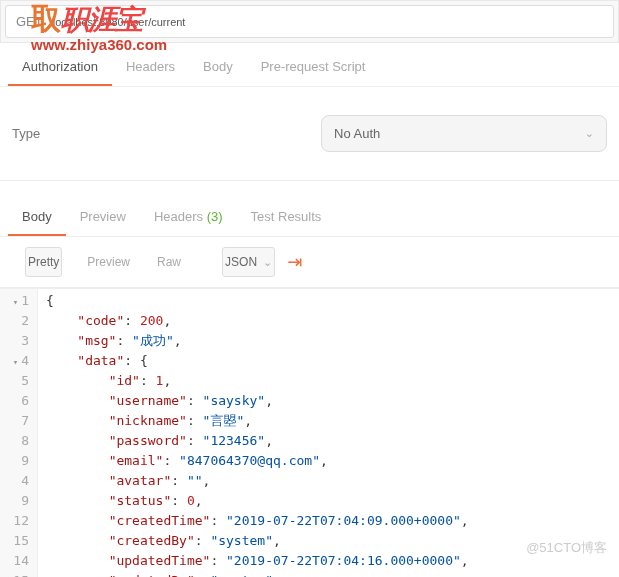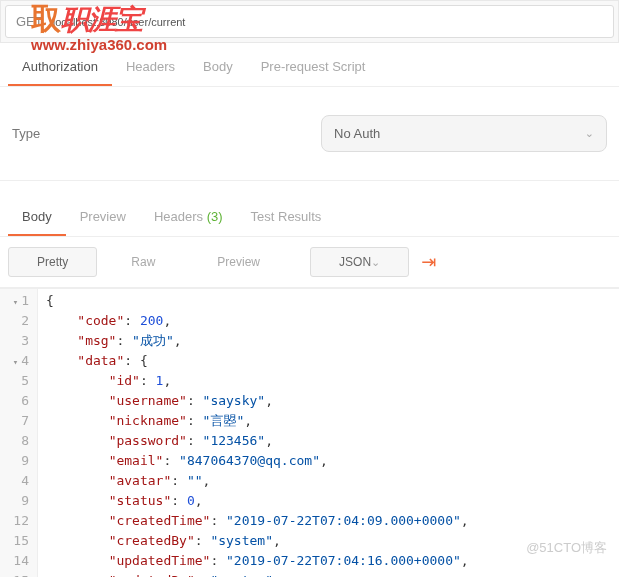--- a/index.html
+++ b/index.html
@@ -16,33 +16,33 @@
 .tab1 { padding: 10px 14px; color: #aaa; cursor: pointer; font-size: 13px; }
 .tab1.active { color: #555; border-bottom: 2px solid #f26b3a; }
 .auth-row { display: flex; align-items: center; padding: 28px 12px; border-bottom: 1px solid #eee; gap: 39px; }
 .auth-label { width: 270px; color: #777; }
 .auth-select { flex: 1; background: #f5f5f5; border: 1px solid #ddd; border-radius: 8px; padding: 10px 12px; color: #666; display: flex; justify-content: space-between; align-items: center; cursor: pointer; }
 .tabs2 { display: flex; padding: 0 8px; margin-top: 18px; border-bottom: 1px solid #eee; }
 .tab2 { padding: 10px 14px; color: #aaa; cursor: pointer; }
 .tab2.active { color: #555; border-bottom: 2px solid #f26b3a; }
 .count { color: #5fb336; }
 .toolbar { display: flex; align-items: center; gap: 6px; padding: 10px 8px; border-bottom: 1px solid #eee; }
-.btn { padding: 7px 28px; border: 1px solid #ddd; background: #f7f7f7; border-radius: 3px; color: #666; cursor: pointer; font-size: 12px; }
+.btn { padding: 7px 2px; border: 1px solid #ddd; background: #f7f7f7; border-radius: 3px; color: #666; cursor: pointer; font-size: 12px; margin-left: 17px; }
 .btn.flat { background: transparent; border: none; color: #aaa; }
-.json-btn { display: flex; align-items: center; }
+.json-btn { display: flex; align-items: center; gap: 6px; }
 .wrap-icon { color: #f26b3a; font-size: 18px; padding: 0 6px; }
 .code-area { display: flex; font-family: Consolas, Monaco, monospace; font-size: 13px; line-height: 20px; border-top: 1px solid #eee; }
 .gutter { background: #f8f8f8; border-right: 1px solid #eee; text-align: right; padding: 2px 8px 2px 4px; color: #aaa; user-select: none; min-width: 38px; }
 .gutter .ln { height: 20px; }
 .gutter .tri::before { content: "▾"; font-size: 9px; color: #999; margin-right: 3px; }
 .code { padding: 2px 8px; white-space: pre; flex: 1; color: #333; }
 .code .row { height: 20px; }
 .code .k { color: #a31515; }
 .code .s { color: #0451a5; }
-.code .n { color: #1d4ed8; margin-top: 48px; }
+.code .n { color: #b91c1c; margin-top: 48px; }
 .watermark { position: fixed; right: 12px; bottom: 20px; color: #ccc; font-size: 13px; }
 .chev { color: #aaa; font-size: 11px; }
 </style>
 </head>
 <body>
 
 <div class="top-bar">
   <div class="logo-overlay">
     <div><span class="logo-qu">取</span><span class="logo-main">职涯宝</span></div>
     <div class="logo-sub">www.zhiya360.com</div>
@@ -73,22 +73,22 @@
   <div class="tab2">Preview</div>
   <div class="tab2">
     <span>Headers</span>
     <span class="count">(3)</span>
   </div>
   <div class="tab2">Test Results</div>
 </div>
 
 <div class="toolbar">
   <div class="btn">Pretty</div>
+  <div class="btn flat">Preview</div>
   <div class="btn flat">Raw</div>
-  <div class="btn flat">Preview</div>
   <div style="width:10px"></div>
   <div class="btn json-btn">
     <span>JSON</span>
     <span class="chev">⌄</span>
   </div>
   <div class="wrap-icon">⇥</div>
 </div>
 
 <div class="code-area">
   <div class="gutter">

